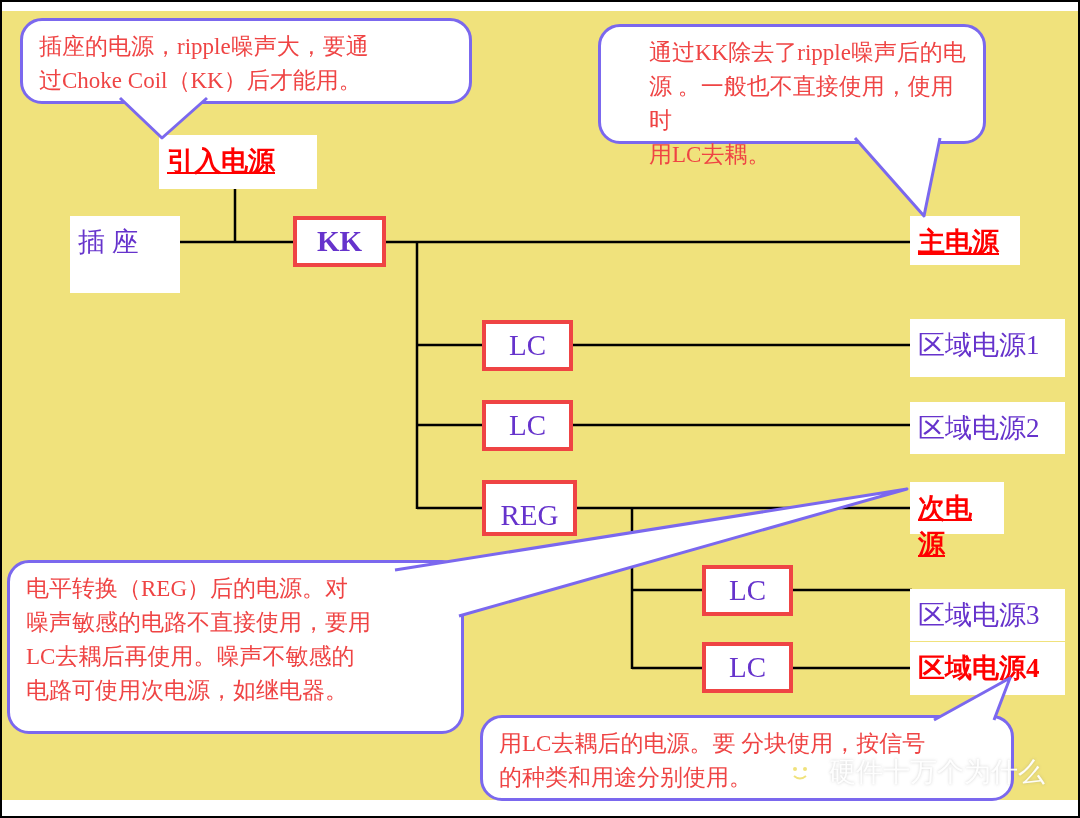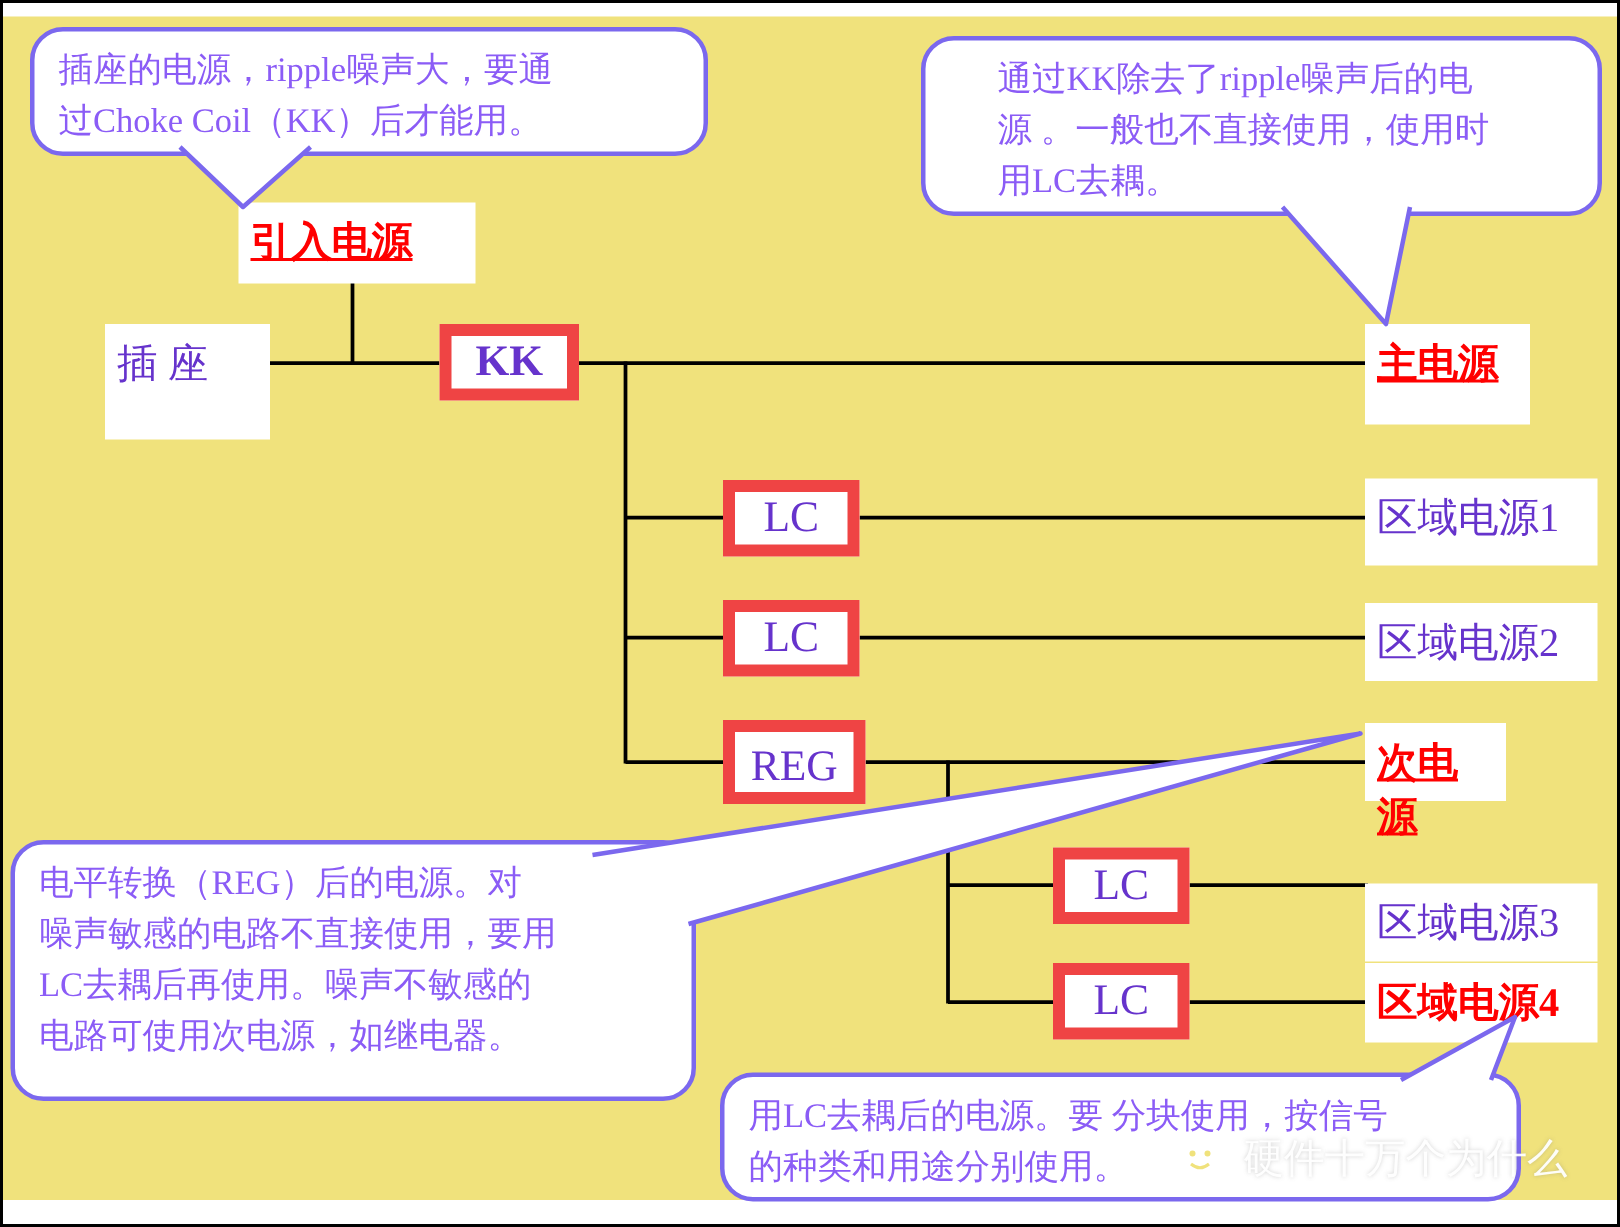--- a/index.html
+++ b/index.html
@@ -22,38 +22,38 @@
   }
   .cline{stroke:var(--line_black,#000);stroke-width:2.5;}
   .tail-fill{fill:#ffffff;stroke:none;}
   .tail-edge{fill:none;stroke:var(--bubble_border,#7B68EE);stroke-width:3;stroke-linejoin:round;}
   .bubble{
     position:absolute;
     background:#ffffff;
     border:3px solid var(--bubble_border,#7B68EE);
     border-radius:22px;
     box-sizing:border-box;
-    color:#8b5cf6;
+    color:#ef4444;
     font-size:23px;
     line-height:34px;
     padding:9px 16px;
   }
   .bubble-text{white-space:pre-line;}
   .plate{
     position:absolute;
     background:#ffffff;
     box-sizing:border-box;
     display:flex;align-items:flex-start;
     padding:8px 8px;
     font-size:27px;
   }
   .nbox{
     position:absolute;
     background:#ffffff;
-    border:8px solid #ef4444;
+    border:4px solid #ef4444;
     box-sizing:border-box;
     display:flex;align-items:center;justify-content:center;
     font-size:29px;
     color:var(--purple_text,#6633CC);
   }
   .purple{color:var(--purple_text,#6633CC);}
   .red{color:var(--red_text,#FF0000);font-weight:bold;}
   .underlined{text-decoration:underline;}
   .bold{font-weight:bold;}
   .watermark{
@@ -90,21 +90,21 @@
   </svg>
 
   <div class="plate red underlined" style="left:157px;top:133px;width:158px;height:54px;font-size:27px;">
     <span>引入电源</span>
   </div>
 
   <div class="plate purple" style="left:68px;top:214px;width:110px;height:77px;">
     <span>插 座</span>
   </div>
 
-  <div class="plate red underlined" style="left:908px;top:214px;width:110px;height:67px;">
+  <div class="plate red underlined" style="left:908px;top:214px;width:110px;height:49px;">
     <span>主电源</span>
   </div>
 
   <div class="plate purple" style="left:908px;top:317px;width:155px;height:58px;">
     <span>区域电源1</span>
   </div>
 
   <div class="plate purple" style="left:908px;top:400px;width:155px;height:52px;">
     <span>区域电源2</span>
   </div>
@@ -143,21 +143,21 @@
 
   <div class="nbox" style="left:700px;top:640px;width:91px;height:51px;">
     <span>LC</span>
   </div>
 
   <div class="bubble" style="left:18px;top:16px;width:452px;height:86px;">
     <div class="bubble-text">插座的电源，ripple噪声大，要通
 过Choke Coil（KK）后才能用。</div>
   </div>
 
-  <div class="bubble" style="left:612px;top:22px;width:454px;height:120px;padding-left:48px;">
+  <div class="bubble" style="left:596px;top:22px;width:388px;height:120px;padding-left:48px;">
     <div class="bubble-text">通过KK除去了ripple噪声后的电
 源 。一般也不直接使用，使用时
 用LC去耦。</div>
   </div>
 
   <div class="bubble" style="left:5px;top:558px;width:457px;height:174px;">
     <div class="bubble-text">电平转换（REG）后的电源。对
 噪声敏感的电路不直接使用，要用
 LC去耦后再使用。噪声不敏感的
 电路可使用次电源，如继电器。</div>

